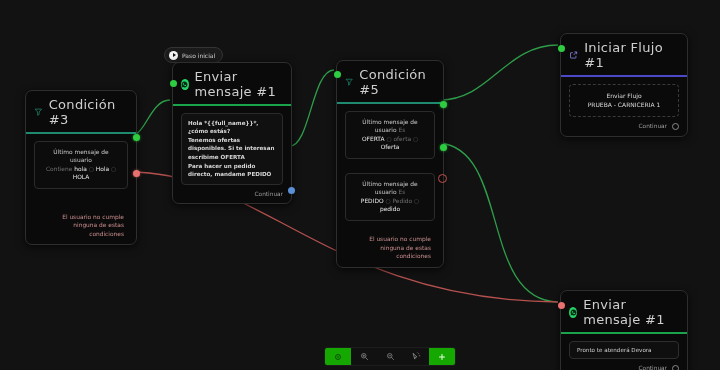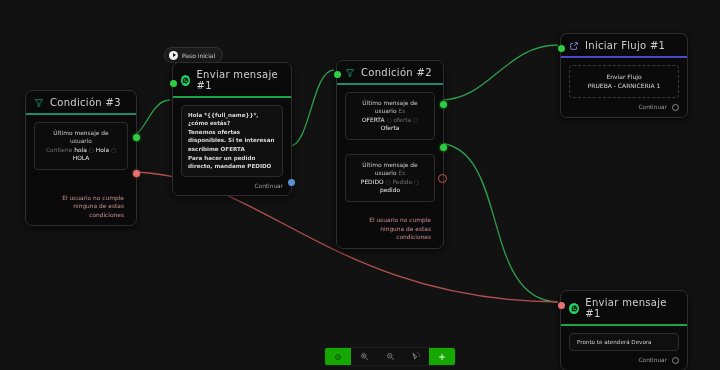--- a/index.html
+++ b/index.html
@@ -8,21 +8,21 @@
        color:#e8e8e8;}
   #canvas{position:relative;width:720px;height:370px;background:#121212;
           background-image:radial-gradient(circle, #2a2a2a 0.6px, transparent 0.7px);
           background-size:16px 16px;overflow:hidden;}
   .edges{position:absolute;left:0;top:0;width:720px;height:370px;pointer-events:none;}
 
   .node{position:absolute;background:#0a0a0a;border:1px solid #2e2e2e;
         border-radius:7px;box-shadow:0 2px 8px rgba(0,0,0,.7);}
   .nhead{display:flex;align-items:center;gap:6px;padding:6px 8px 5px 8px;
          border-top-left-radius:7px;border-top-right-radius:7px;}
-  .nhead .ttl{font-size:10px;color:#cfcfcf;letter-spacing:.3px;}
+  .nhead .ttl{font-size:13px;color:#cfcfcf;letter-spacing:.3px;}
   .accent{height:1.5px;width:100%;}
   .nbody{padding:7px 8px 6px 8px;}
 
   .cond-box{border:1px solid #2b2b2b;border-radius:4px;padding:6px 7px;
             text-align:center;font-size:5.9px;line-height:1.45;color:#d5d5d5;
             background:#0c0c0c;}
   .cond-box .lbl{color:#c9c9c9;}
   .cond-box .dim{color:#6f6f6f;}
   .cond-box .val{color:#e9e9e9;}
   .cond-box .sep{color:#5a5a5a;}
@@ -139,21 +139,21 @@
     </div>
     <div class="port in-green" style="left:-3.5px;top:17px;"></div>
     <div class="port blue" style="right:-4px;bottom:9px;"></div>
   </div>
 
   <div class="node" style="left:336px;top:60px;width:106px;">
     <div class="nhead">
       <svg width="10" height="10" viewBox="0 0 24 24">
         <path d="M3 4h18l-7 8v7l-4 2v-9z" fill="none" stroke="#1f8a70" stroke-width="2"></path>
       </svg>
-      <span class="ttl">Condición #2</span>
+      <span class="ttl">Condición #5</span>
     </div>
     <div class="accent" style="background:#1f8a70;"></div>
     <div class="nbody">
       <div class="cond-box">
         <div>
           <span class="lbl">Último mensaje de usuario</span>
           <span class="dim">Es</span>
         </div>
         <div>
           <span class="val">OFERTA</span>

